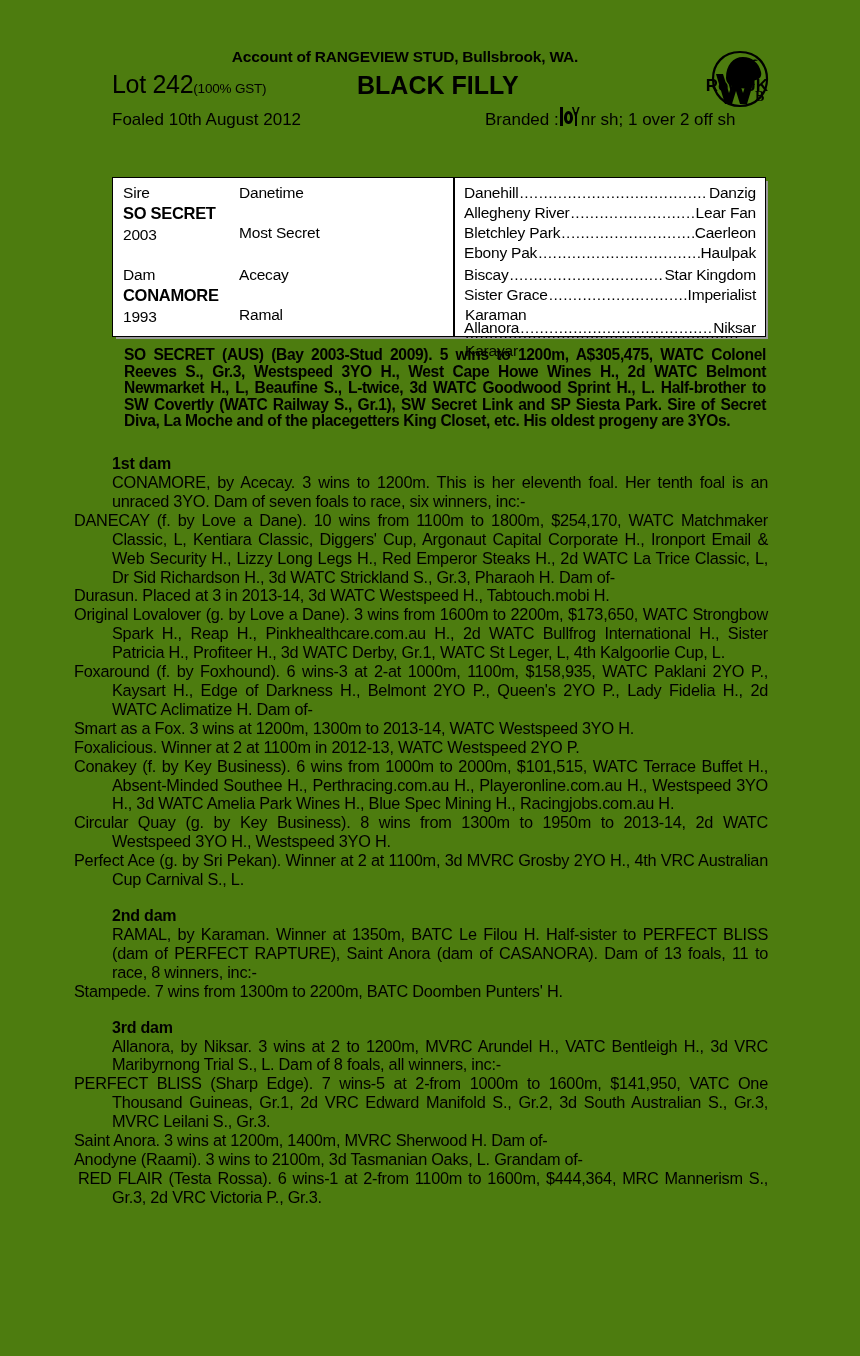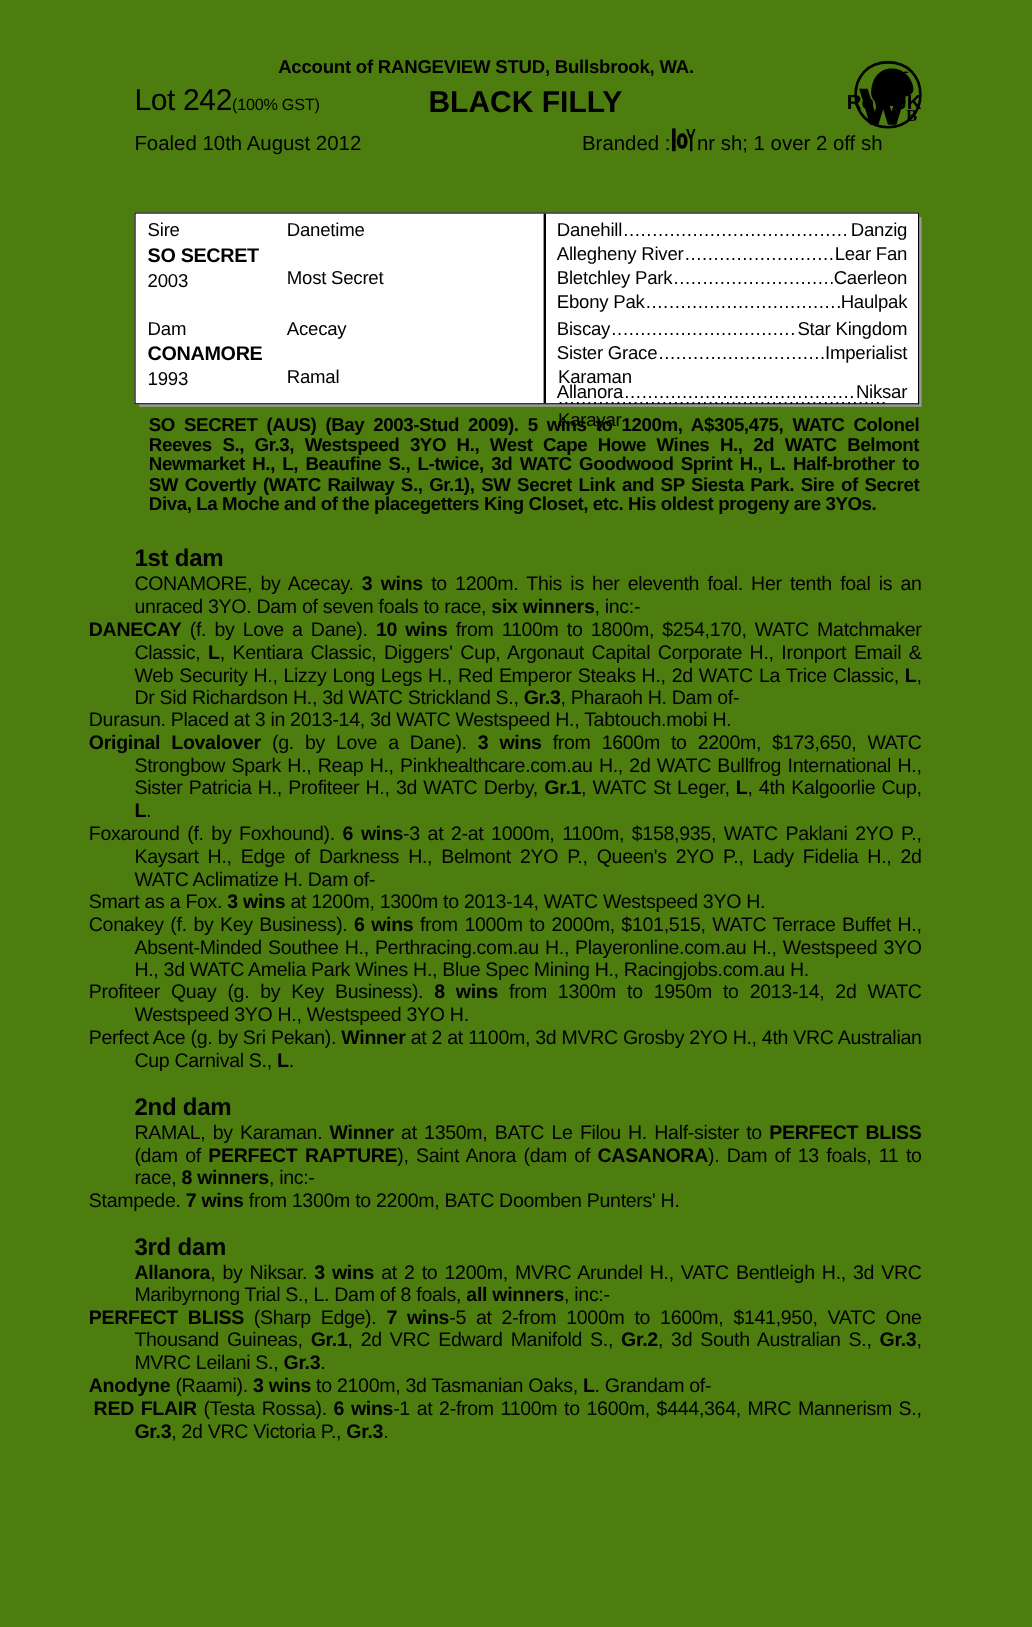--- a/index.html
+++ b/index.html
@@ -217,37 +217,37 @@
   .sire-block > span { display: inline; }
 
   
   .body {
     position: absolute;
     left: 112px;
     top: 455px;
     width: 656px;
   }
   .dam-head {
-    font-size: 20px;
+    font-size: 16px;
     font-weight: bold;
     letter-spacing: -0.2px;
     margin: 0;
     padding: 0;
   }
   .sec-gap { height: 18px; }
   p.entry {
     margin: 0;
     padding: 0;
     font-size: 16.3px;
     line-height: 18.9px;
     text-align: justify;
     text-justify: inter-word;
     letter-spacing: -0.25px;
   }
-  p.entry b { font-weight: bold; }
+  p.entry b { font-weight: normal; }
   
   .lv0 { padding-left: 0px;  text-indent: 0px; }
   .lv1 { padding-left: 38px; text-indent: -38px; }
   .lv2 { padding-left: 72px; text-indent: -38px; }
   .lv3 { padding-left: 104px; text-indent: -34px; }
 </style>
 </head>
 <body>
 
 <div class="page">
@@ -347,28 +347,30 @@
   </div>
 
   <div class="body" id="dam-sections">
       <div class="dam-head">1st dam</div>
       <p class="entry lv0"><span>CONAMORE, by Acecay. </span><b>3 wins</b><span> to 1200m. This is her eleventh foal. Her tenth foal is an unraced 3YO. Dam of seven foals to race, </span><b>six winners</b><span>, inc:-</span></p>
       <p class="entry lv1"><b>DANECAY</b><span> (f. by Love a Dane). </span><b>10 wins</b><span> from 1100m to 1800m, $254,170, WATC Matchmaker Classic, </span><b>L</b><span>, Kentiara Classic, Diggers' Cup, Argonaut Capital Corporate H., Ironport Email &amp; Web Security H., Lizzy Long Legs H., Red Emperor Steaks H., 2d WATC La Trice Classic, </span><b>L</b><span>, Dr Sid Richardson H., 3d WATC Strickland S., </span><b>Gr.3</b><span>, Pharaoh H. Dam of-</span></p>
       <p class="entry lv2"><span>Durasun. Placed at 3 in 2013-14, 3d WATC Westspeed H., Tabtouch.mobi H.</span></p>
       <p class="entry lv1"><b>Original Lovalover</b><span> (g. by Love a Dane). </span><b>3 wins</b><span> from 1600m to 2200m, $173,650, WATC Strongbow Spark H., Reap H., Pinkhealthcare.com.au H., 2d WATC Bullfrog International H., Sister Patricia H., Profiteer H., 3d WATC Derby, </span><b>Gr.1</b><span>, WATC St Leger, </span><b>L</b><span>, 4th Kalgoorlie Cup, </span><b>L</b><span>.</span></p>
       <p class="entry lv1"><span>Foxaround (f. by Foxhound). </span><b>6 wins</b><span>-3 at 2-at 1000m, 1100m, $158,935, WATC Paklani 2YO P., Kaysart H., Edge of Darkness H., Belmont 2YO P., Queen's 2YO P., Lady Fidelia H., 2d WATC Aclimatize H. Dam of-</span></p>
       <p class="entry lv2"><span>Smart as a Fox. </span><b>3 wins</b><span> at 1200m, 1300m to 2013-14, WATC Westspeed 3YO H.</span></p>
+      <p class="entry lv2"><span>Foxalicious. </span><b>Winner</b><span> at 2 at 1100m in 2012-13, WATC Westspeed 2YO P.</span></p>
       <p class="entry lv1"><span>Conakey (f. by Key Business). </span><b>6 wins</b><span> from 1000m to 2000m, $101,515, WATC Terrace Buffet H., Absent-Minded Southee H., Perthracing.com.au H., Playeronline.com.au H., Westspeed 3YO H., 3d WATC Amelia Park Wines H., Blue Spec Mining H., Racingjobs.com.au H.</span></p>
-      <p class="entry lv1"><span>Profiteer Quay (g. by Key Business). </span><b>8 wins</b><span> from 1300m to 1950m to 2013-14, 2d WATC Westspeed 3YO H., Westspeed 3YO H.</span></p>
+      <p class="entry lv1"><span>Circular Quay (g. by Key Business). </span><b>8 wins</b><span> from 1300m to 1950m to 2013-14, 2d WATC Westspeed 3YO H., Westspeed 3YO H.</span></p>
       <p class="entry lv1"><span>Perfect Ace (g. by Sri Pekan). </span><b>Winner</b><span> at 2 at 1100m, 3d MVRC Grosby 2YO H., 4th VRC Australian Cup Carnival S., </span><b>L</b><span>.</span></p>
       <div class="sec-gap"></div>
       <div class="dam-head">2nd dam</div>
       <p class="entry lv0"><span>RAMAL, by Karaman. </span><b>Winner</b><span> at 1350m, BATC Le Filou H. Half-sister to </span><b>PERFECT BLISS</b><span> (dam of </span><b>PERFECT RAPTURE</b><span>), Saint Anora (dam of </span><b>CASANORA</b><span>). Dam of 13 foals, 11 to race, </span><b>8 winners</b><span>, inc:-</span></p>
       <p class="entry lv1"><span>Stampede. </span><b>7 wins</b><span> from 1300m to 2200m, BATC Doomben Punters' H.</span></p>
       <div class="sec-gap"></div>
       <div class="dam-head">3rd dam</div>
       <p class="entry lv0"><b>Allanora</b><span>, by Niksar. </span><b>3 wins</b><span> at 2 to 1200m, MVRC Arundel H., VATC Bentleigh H., 3d VRC Maribyrnong Trial S., L. Dam of 8 foals, </span><b>all winners</b><span>, inc:-</span></p>
       <p class="entry lv1"><b>PERFECT BLISS</b><span> (Sharp Edge). </span><b>7 wins</b><span>-5 at 2-from 1000m to 1600m, $141,950, VATC One Thousand Guineas, </span><b>Gr.1</b><span>, 2d VRC Edward Manifold S., </span><b>Gr.2</b><span>, 3d South Australian S., </span><b>Gr.3</b><span>, MVRC Leilani S., </span><b>Gr.3</b><span>.</span></p>
+      <p class="entry lv1"><span>Saint Anora. </span><b>3 wins</b><span> at 1200m, 1400m, MVRC Sherwood H. Dam of-</span></p>
       <p class="entry lv2"><b>Anodyne</b><span> (Raami). </span><b>3 wins</b><span> to 2100m, 3d Tasmanian Oaks, </span><b>L</b><span>. Grandam of-</span></p>
       <p class="entry lv3"><b>RED FLAIR</b><span> (Testa Rossa). </span><b>6 wins</b><span>-1 at 2-from 1100m to 1600m, $444,364, MRC Mannerism S., </span><b>Gr.3</b><span>, 2d VRC Victoria P., </span><b>Gr.3</b><span>.</span></p>
     </div>
 
 </div>
 
 </body></html>

